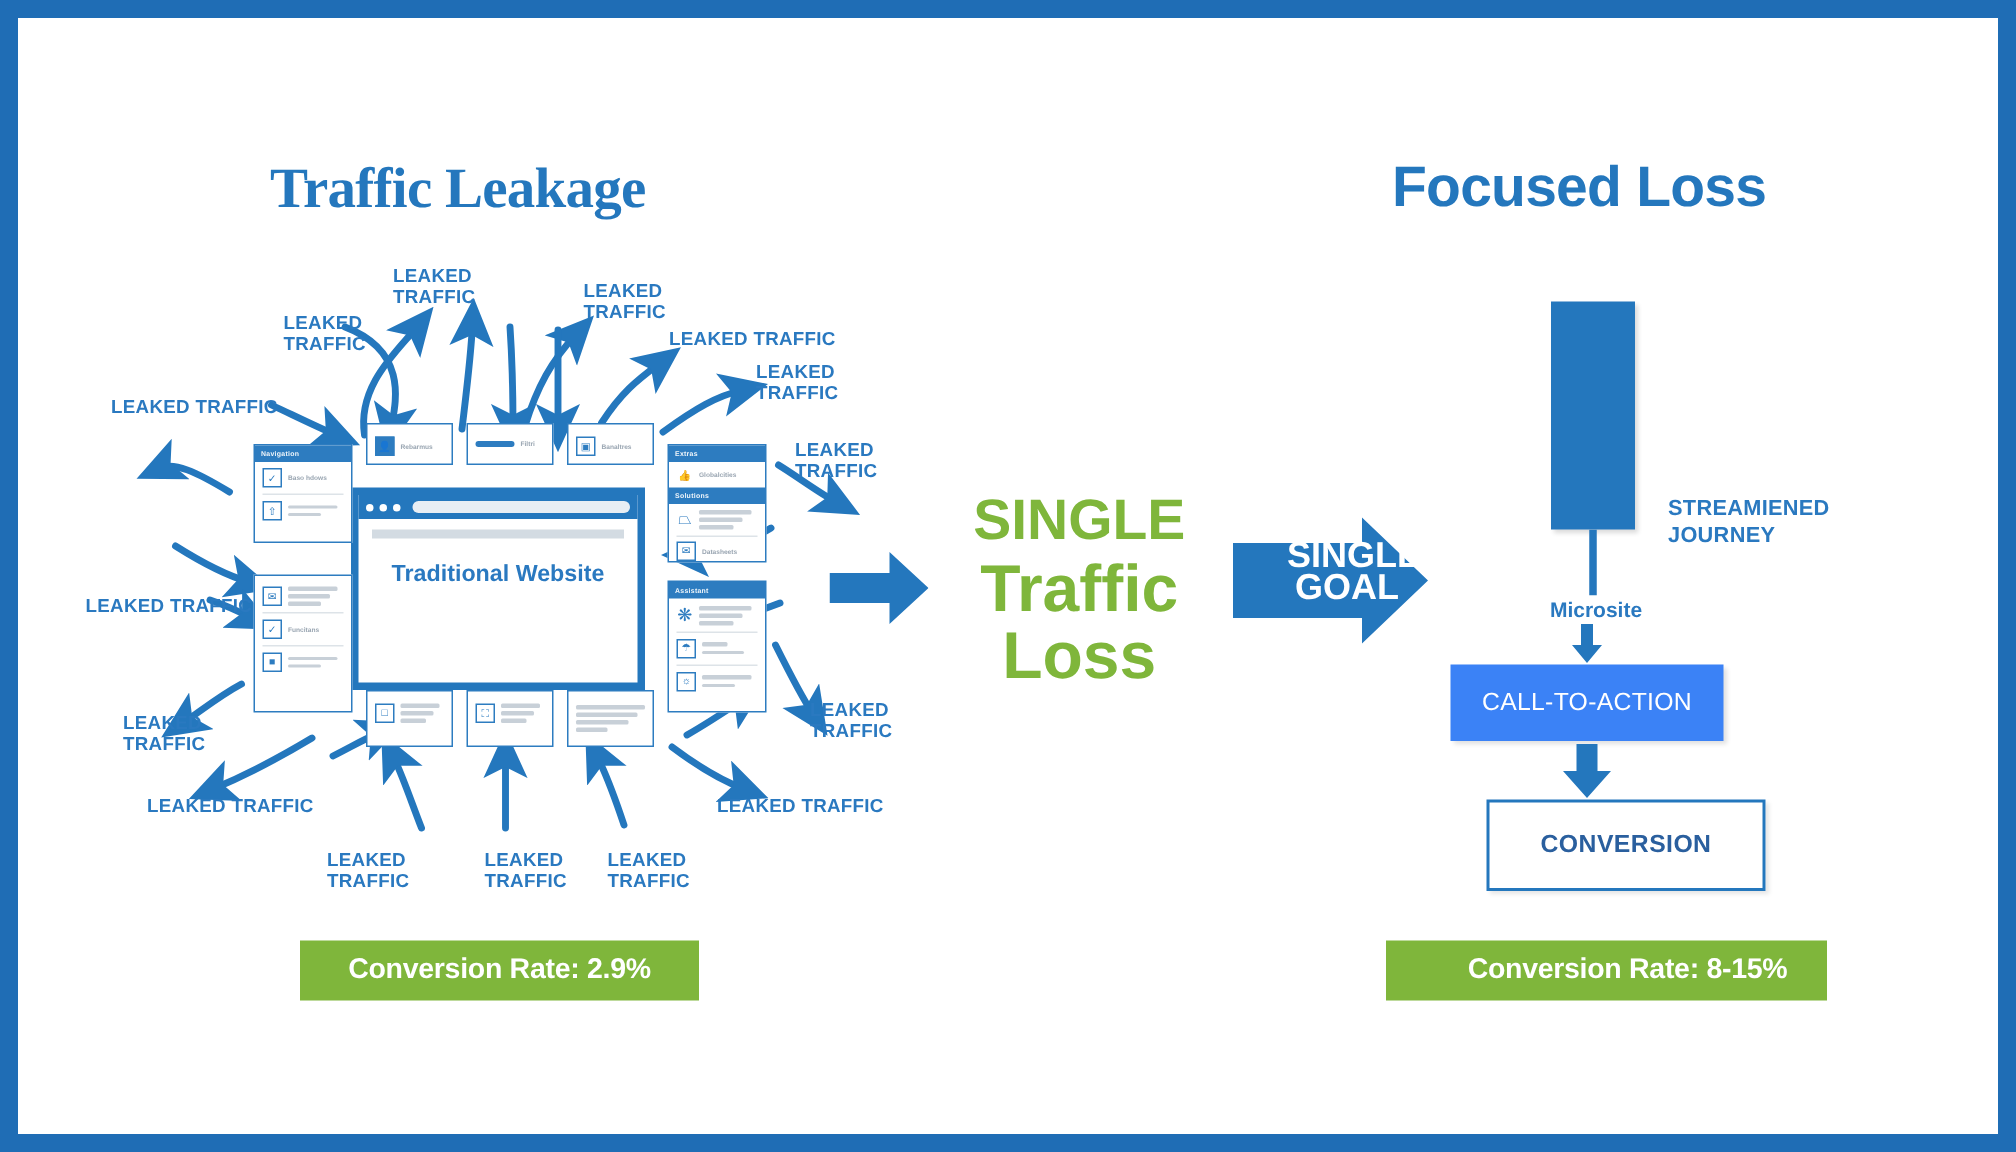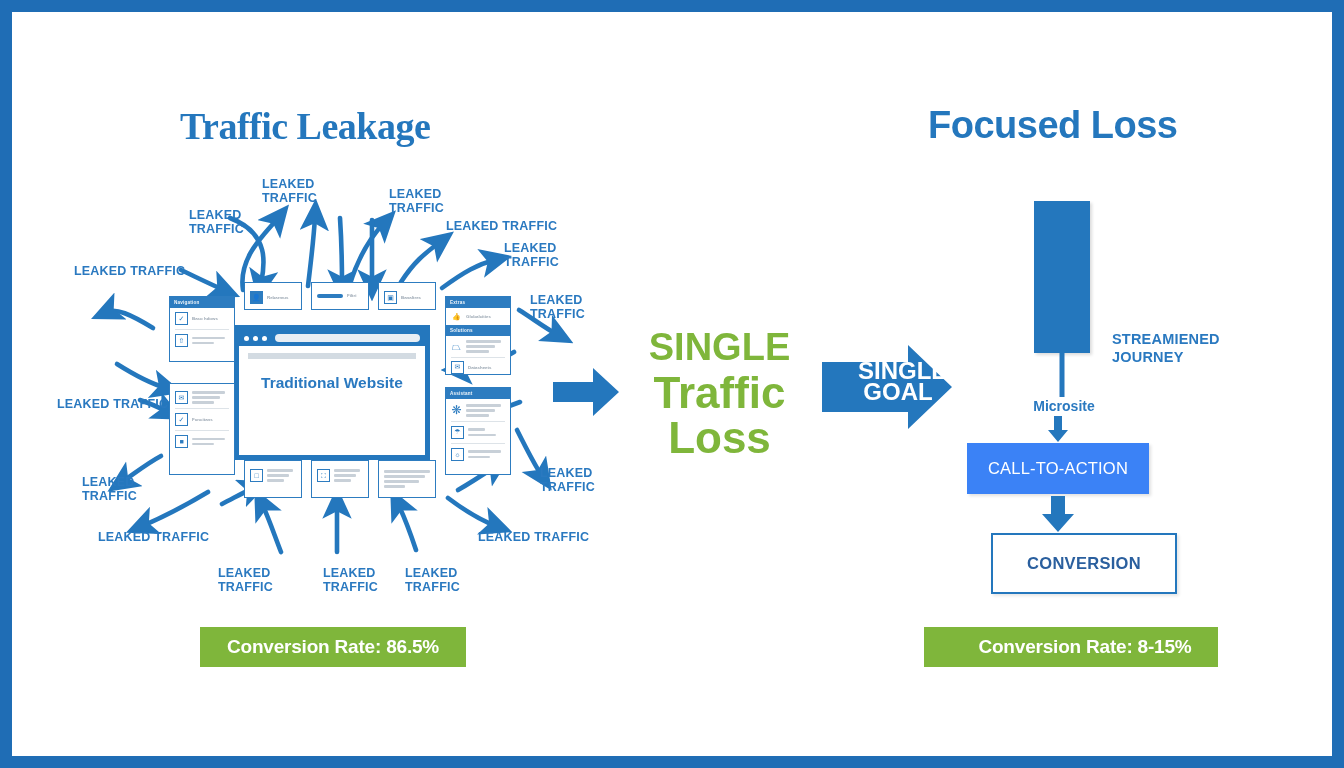--- a/index.html
+++ b/index.html
@@ -349,21 +349,21 @@
         <div class="leak one-line" style="left: 86px; top: 518px;">LEAKED TRAFFIC</div>
         <div class="leak one-line" style="left: 466px; top: 518px;">LEAKED TRAFFIC</div>
         <div class="leak" style="left: 206px; top: 554px;">LEAKED
 TRAFFIC</div>
         <div class="leak" style="left: 311px; top: 554px;">LEAKED
 TRAFFIC</div>
         <div class="leak" style="left: 393px; top: 554px;">LEAKED
 TRAFFIC</div>
       </div>
 
-    <div class="badge" style="left:188px;top:615px;width:266px;height:40px;">Conversion Rate: 86.5%</div>
+    <div class="badge" style="left:188px;top:615px;width:266px;height:40px;">Conversion Rate: 2.9%</div>
 
     <svg class="fatarrow" style="left:541px;top:354px;width:66px;height:52px;" viewBox="0 0 66 52">
       <path d="M0,16 L40,16 L40,2 L66,26 L40,50 L40,36 L0,36 Z" fill="#2477bd"></path>
     </svg>
 
     <div class="msg">
       <span class="l2">SINGLE</span>
       <span class="l3">Traffic Loss</span>
     </div>
 

